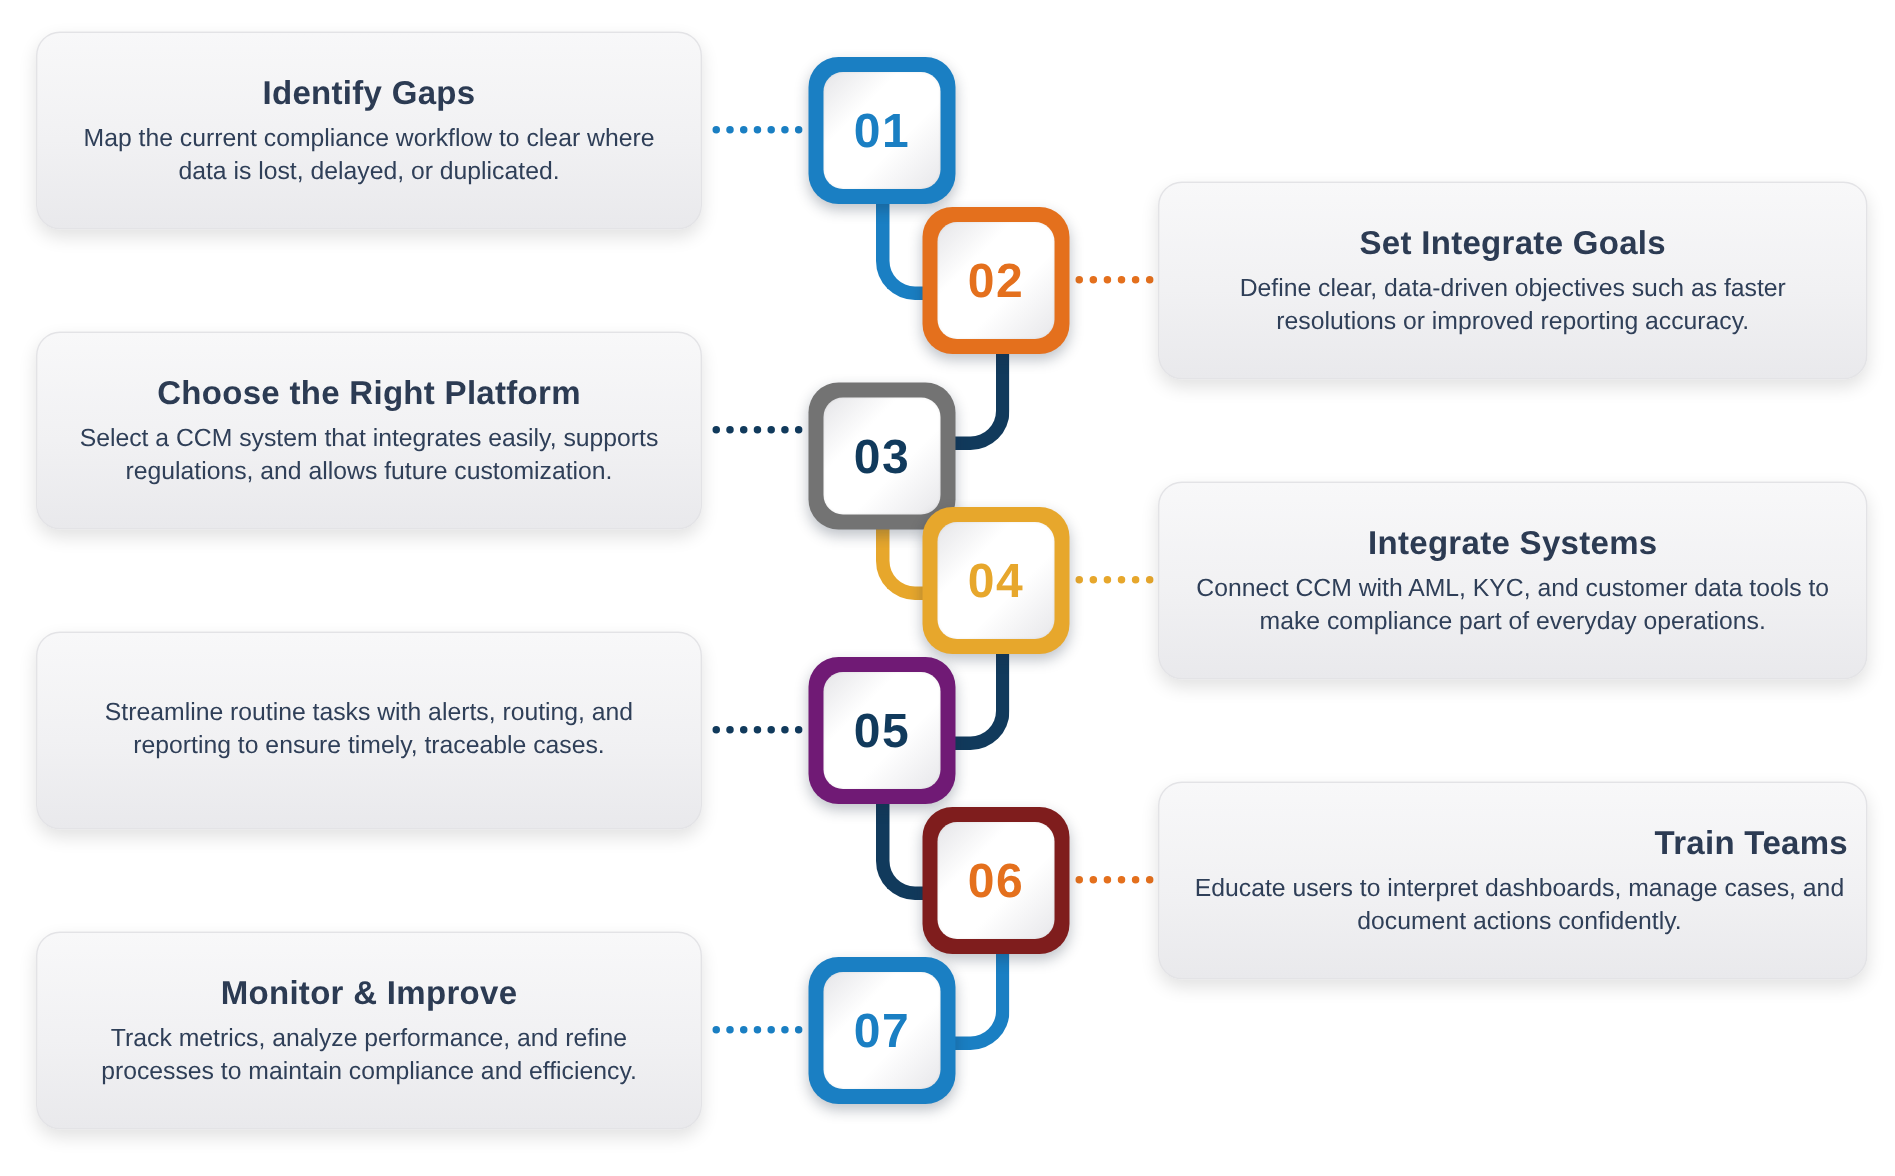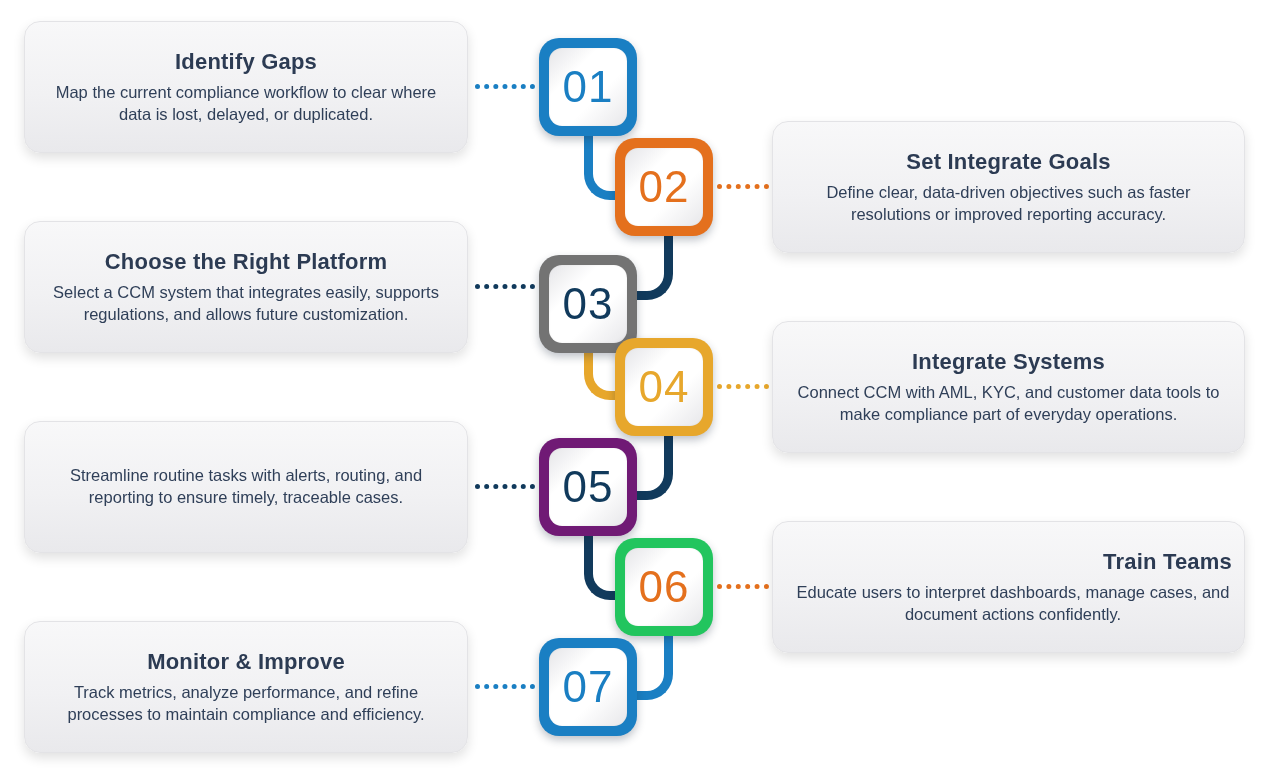--- a/index.html
+++ b/index.html
@@ -29,21 +29,21 @@
     box-shadow:0 4px 9px rgba(25,40,60,.28);z-index:3;
   }
   .badge-inner{
     position:absolute;left:10px;top:10px;right:10px;bottom:10px;
     border-radius:13px;
     background:linear-gradient(135deg,#e5e5e8 0%,#ffffff 32%,#ffffff 62%,#e7e7ea 100%);
     display:flex;justify-content:center;align-items:center;
     box-shadow:inset 0 0 2px rgba(0,0,0,.08);
   }
   .badge-num{
-    font-size:44px;font-weight:normal;letter-spacing:1px;line-height:1;
+    font-size:32px;font-weight:bold;letter-spacing:1px;line-height:1;
   }
   .dotted{
     position:absolute;height:0;border-top:5px dotted #999;z-index:1;
   }
   .lconn{
     position:absolute;box-sizing:border-box;z-index:1;
     border:0 solid transparent;
   }
   .down-right{
     border-left-width:9px;border-bottom-width:9px;border-bottom-left-radius:26px;
@@ -114,21 +114,21 @@
     <div class="badge-inner">
       <span class="badge-num" style="color: rgb(17, 58, 92);">05</span>
     </div>
   </div>
 
   <div class="card" style="left: 772px; width: 473px; top: 521px; align-items: flex-end;">
     <div class="card-title">Train Teams</div>
     <div class="card-desc">Educate users to interpret dashboards, manage cases, and document actions confidently.</div>
   </div>
   <div class="dotted" style="top: 584px; left: 717px; width: 52px; border-top-color: rgb(228, 112, 29);"></div>
-  <div class="badge" style="left: 615px; top: 538px; background: #22c55e;">
+  <div class="badge" style="left: 615px; top: 538px; background: #7f1d1d;">
     <div class="badge-inner">
       <span class="badge-num" style="color: rgb(228, 112, 29);">06</span>
     </div>
   </div>
 
   <div class="card" style="left: 24px; width: 444px; top: 621px;">
     <div class="card-title">Monitor &amp; Improve</div>
     <div class="card-desc">Track metrics, analyze performance, and refine processes to maintain compliance and efficiency.</div>
   </div>
   <div class="dotted" style="top: 684px; left: 475px; width: 60px; border-top-color: rgb(26, 127, 195);"></div>

